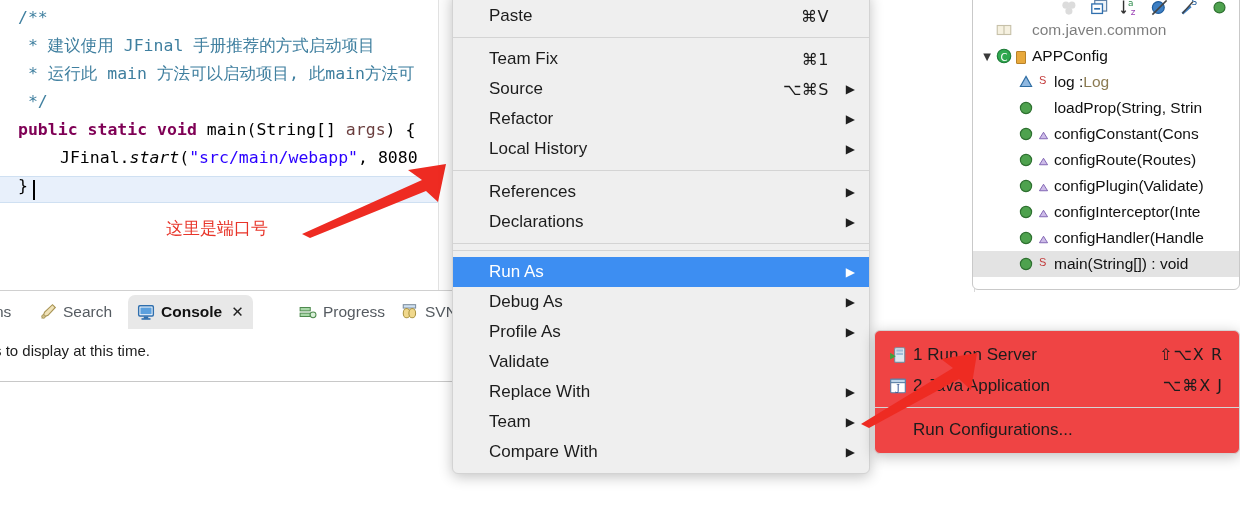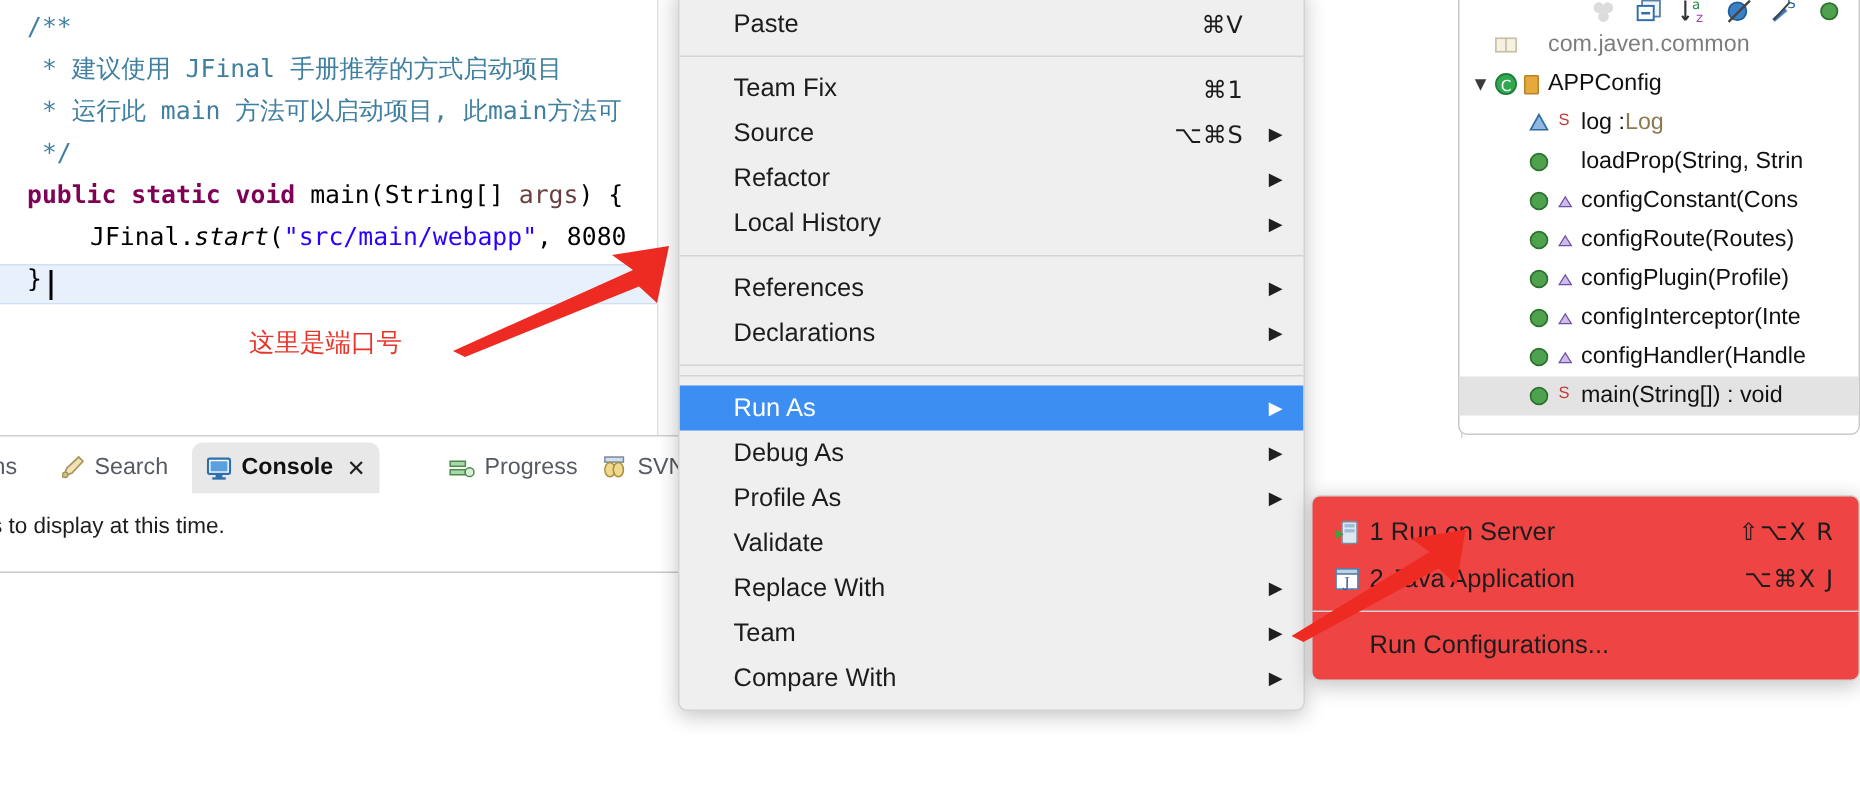--- a/index.html
+++ b/index.html
@@ -476,21 +476,21 @@
           <span class="olabel">configRoute(Routes)</span>
         </div>
         <div class="orow" style="padding-left: 28px;">
           <span class="otwisty"></span>
           <svg width="17" height="17" viewBox="0 0 16 16" class="oic">
             <circle cx="8" cy="8" r="5" fill="#4ea24e" stroke="#2e7030" stroke-width="1"></circle>
           </svg>
           <span class="omod"><svg width="13" height="13" viewBox="0 0 16 16" style="position: relative; top: 2px;">
               <path d="M8 4 L13 12 L3 12 Z" fill="#cdbce8" stroke="#6f4fa8" stroke-width="1"></path>
             </svg></span>
-          <span class="olabel">configPlugin(Profile)</span>
+          <span class="olabel">configPlugin(Validate)</span>
         </div>
         <div class="orow" style="padding-left: 28px;">
           <span class="otwisty"></span>
           <svg width="17" height="17" viewBox="0 0 16 16" class="oic">
             <circle cx="8" cy="8" r="5" fill="#4ea24e" stroke="#2e7030" stroke-width="1"></circle>
           </svg>
           <span class="omod"><svg width="13" height="13" viewBox="0 0 16 16" style="position: relative; top: 2px;">
               <path d="M8 4 L13 12 L3 12 Z" fill="#cdbce8" stroke="#6f4fa8" stroke-width="1"></path>
             </svg></span>
           <span class="olabel">configInterceptor(Inte</span>

